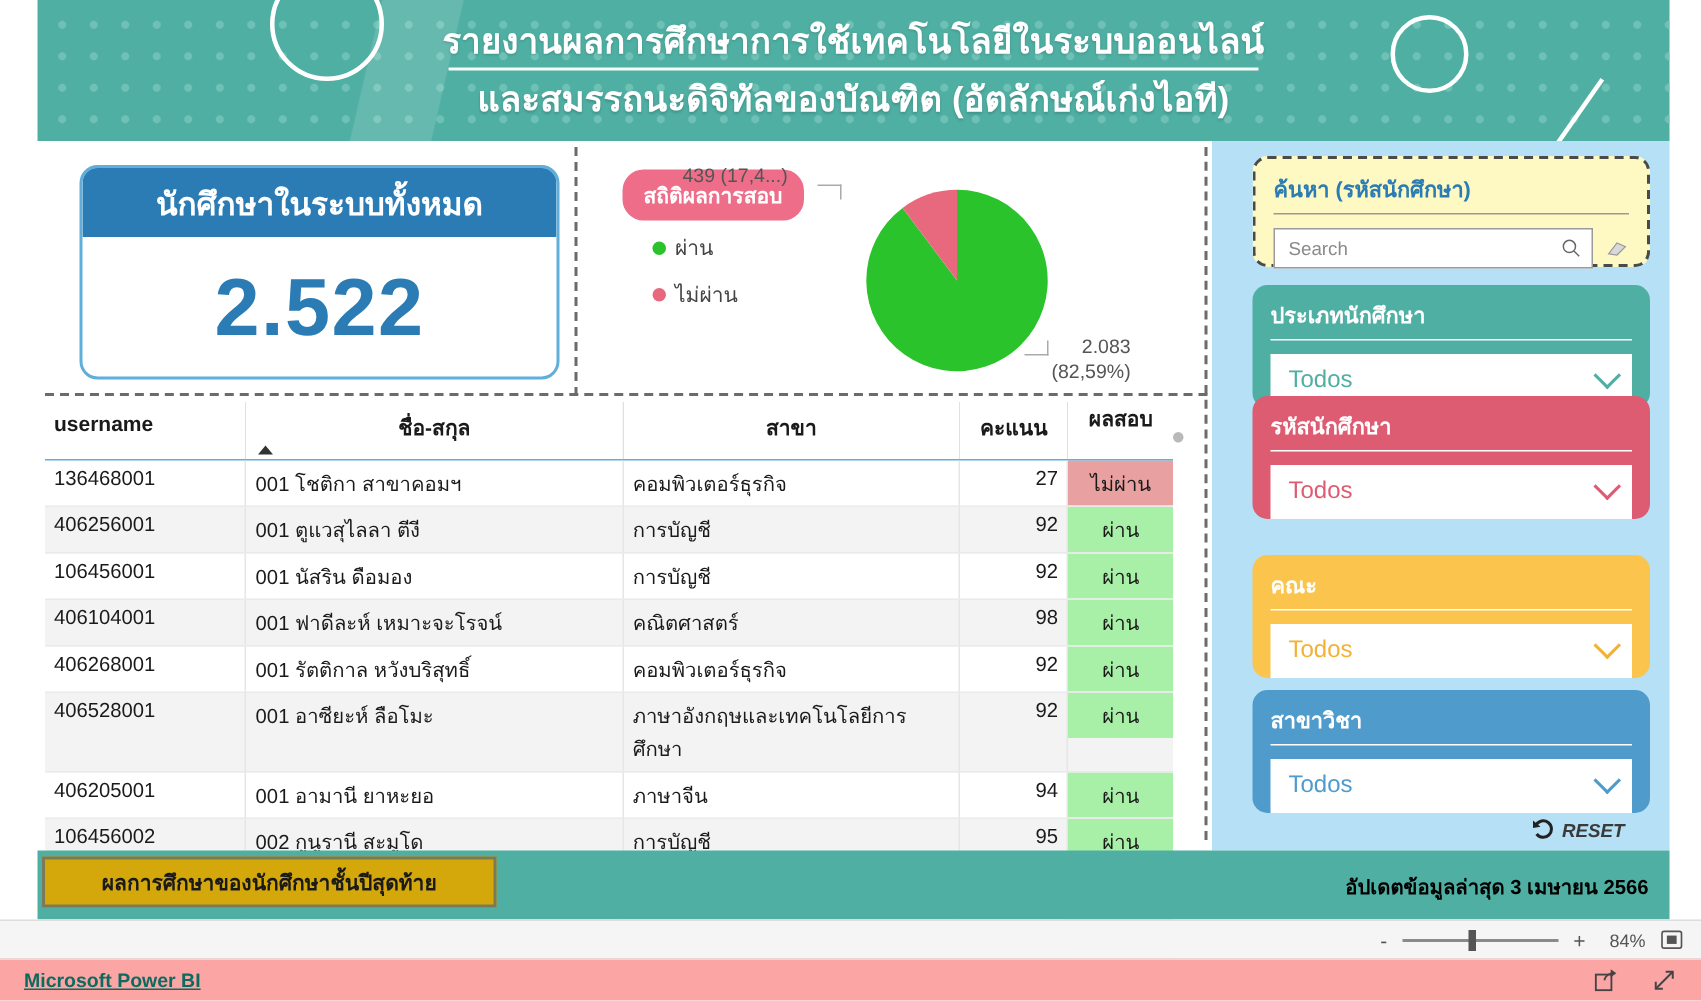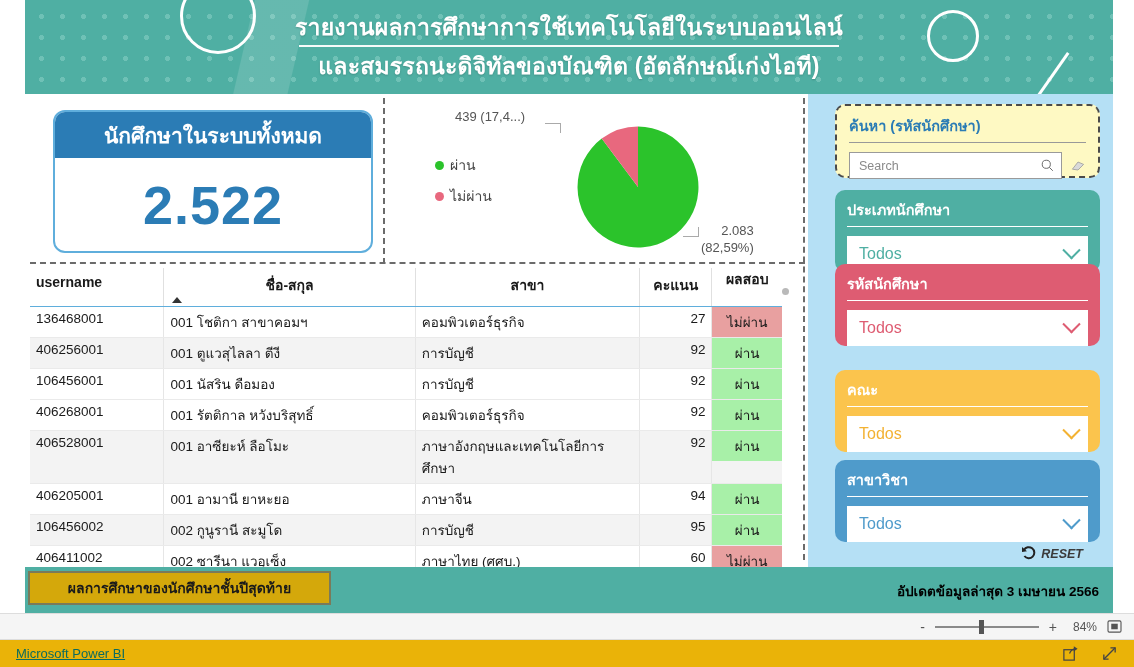--- a/index.html
+++ b/index.html
@@ -262,23 +262,24 @@
   .ztrack { position: relative; width: 104px; height: 2px; background: #8a8a8a; }
   .zthumb {
     position: absolute; left: 44px; top: -6px;
     width: 5px; height: 14px; background: #555;
   }
   .zpct { font-size: 12px; color: #555; min-width: 30px; text-align: right; }
   .zfit { width: 15px; height: 13px; }
 
   .pbi-bar {
     position: absolute; left: 0; top: 639px; width: 1134px; height: 28px;
-    background: #eab308; border-top: 1px solid #ddd;
+    background: #fca5a5; border-top: 1px solid #ddd;
     display: flex; align-items: center; justify-content: space-between;
     padding: 0 16px;
+    font-weight: bold;
   }
   .pbi-link {
     color: #0c6b5f; font-size: 13px; text-decoration: underline; cursor: pointer;
   }
   .pbi-icons { display: flex; align-items: center; gap: 22px; }
   .pbi-icons svg { display: block; }
 </style>
 </head>
 <body>
 
@@ -302,20 +303,21 @@
     <div class="dash-h-top"></div>
     <div class="dash-v-mid"></div>
     <div class="dash-v-right"></div>
 
     <div class="kpi">
       <div class="kpi-head">นักศึกษาในระบบทั้งหมด</div>
       <div class="kpi-value">2.522</div>
     </div>
 
     <div class="pie-block">
+      <div class="pie-badge">สถิติผลการสอบ</div>
 
       <div class="pie-legend">
         <div>
           <span class="lg-dot" style="background:#2BC32B"></span>
           <span>ผ่าน</span>
         </div>
         <div>
           <span class="lg-dot" style="background:#E8687E"></span>
           <span>ไม่ผ่าน</span>
         </div>
@@ -374,20 +376,29 @@
             </tr>
             <tr>
               <td class="c-user">106456001</td>
               <td class="c-name">001 นัสริน ดือมอง</td>
               <td class="c-major">การบัญชี</td>
               <td class="c-score">92</td>
               <td class="c-res">
                 <span class="badge badge-pass">ผ่าน</span>
               </td>
             </tr>
+            <tr class="alt">
+              <td class="c-user">406104001</td>
+              <td class="c-name">001 ฟาดีละห์ เหมาะจะโรจน์</td>
+              <td class="c-major">คณิตศาสตร์</td>
+              <td class="c-score">98</td>
+              <td class="c-res">
+                <span class="badge badge-pass">ผ่าน</span>
+              </td>
+            </tr>
             <tr>
               <td class="c-user">406268001</td>
               <td class="c-name">001 รัตติกาล หวังบริสุทธิ์</td>
               <td class="c-major">คอมพิวเตอร์ธุรกิจ</td>
               <td class="c-score">92</td>
               <td class="c-res">
                 <span class="badge badge-pass">ผ่าน</span>
               </td>
             </tr>
             <tr class="alt">

